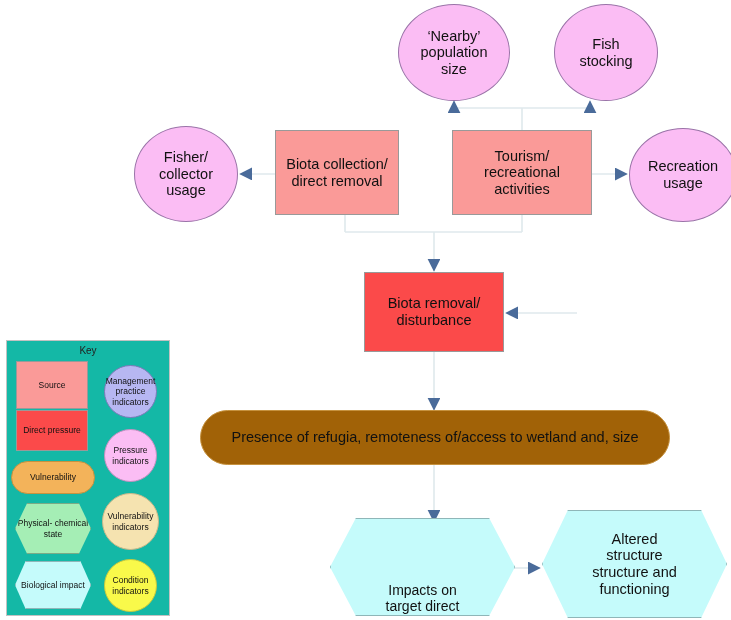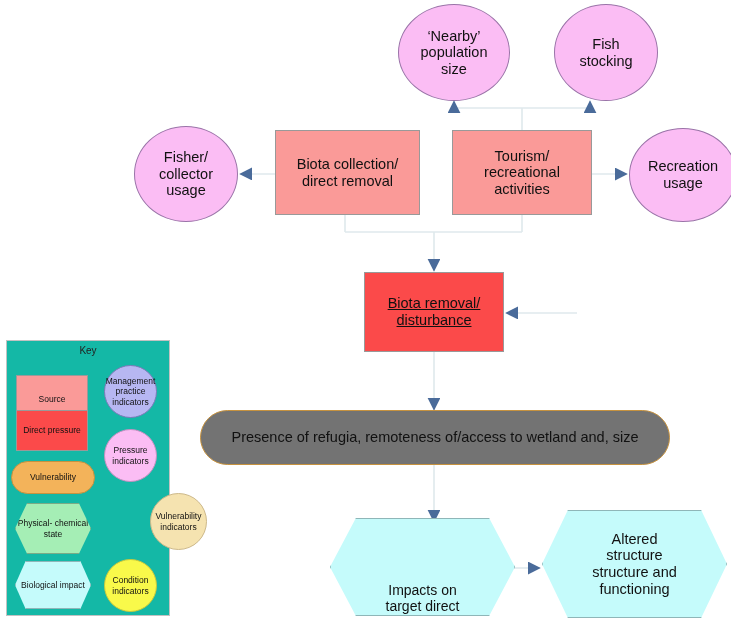--- a/index.html
+++ b/index.html
@@ -157,44 +157,44 @@
     </span>
   </div>
 
   <div class="node ellipse pink-ellipse" style="left:629px; top:128px; width:108px; height:94px; font-size:14.5px;">
     <span>
       <span>Recreation</span>
       <span>usage</span>
     </span>
   </div>
 
-  <div class="node rect source-box" style="left:275px; top:130px; width:145px; height:85px; font-size:14.5px;">
+  <div class="node rect source-box" style="left:275px; top:130px; width:124px; height:85px; font-size:14.5px;">
     <span>
       <span>Biota collection/</span>
       <span>direct removal</span>
     </span>
   </div>
 
   <div class="node rect source-box" style="left:452px; top:130px; width:140px; height:85px; font-size:14.5px;">
     <span>
       <span>Tourism/</span>
       <span>recreational</span>
       <span>activities</span>
     </span>
   </div>
 
-  <div class="node rect pressure-box" style="left:364px; top:272px; width:140px; height:80px; font-size:14.5px;text-decoration:underline;">
+  <div class="node rect pressure-box" style="left:364px; top:272px; width:140px; height:80px; font-size:14.5px;">
     <span>
       <span>Biota removal/</span>
       <span>disturbance</span>
     </span>
   </div>
 
 
-  <div class="node" style="left:200px; top:410px; width:470px; height:55px; background:#737373; border:1px solid #c6923f; border-radius:28px; font-size:14.5px;">
+  <div class="node" style="left:200px; top:410px; width:470px; height:55px; background:#a16207; border:1px solid #c6923f; border-radius:28px; font-size:14.5px;">
     <span>
       <span>Presence of refugia, remoteness of/access to wetland and, size</span>
     </span>
   </div>
 
   <div class="node hexagon" style="left:330px; top:518px; width:185px; height:98px; font-size:14px;align-items:flex-end;">
     <span>
       <span>Impacts on</span>
       <span>target direct</span>
     </span>
@@ -205,21 +205,21 @@
       <span>Altered</span>
       <span>structure</span>
       <span>structure and</span>
       <span>functioning</span>
     </span>
   </div>
 
   <div id="key-panel">
     <div id="key-title">Key</div>
 
-    <div class="key-item" style="left:9px; top:20px; width:72px; height:48px; background:#fa9a98; border:1px solid #999;margin-top:14px;">
+    <div class="key-item" style="left:9px; top:20px; width:72px; height:48px; background:#fa9a98; border:1px solid #999;">
       <span>Source</span>
     </div>
 
     <div class="key-item" style="left:9px; top:69px; width:72px; height:41px; background:#fb4a4a; border:1px solid #999;">
       <span>Direct pressure</span>
     </div>
 
     <div class="key-item" style="left:4px; top:120px; width:84px; height:33px; background:#f3b35a; border:1px solid #c6923f; border-radius:17px;">
       <span>Vulnerability</span>
     </div>
@@ -247,21 +247,21 @@
       </span>
     </div>
 
     <div class="key-item" style="left:97px; top:88px; width:53px; height:53px; background:#fbbdf4; border:1px solid #c58fc0; border-radius:50%;">
       <span>
         <span>Pressure</span>
         <span>indicators</span>
       </span>
     </div>
 
-    <div class="key-item" style="left:95px; top:152px; width:57px; height:57px; background:#f5e3b0; border:1px solid #cdb98a; border-radius:50%;margin-left:48px;">
+    <div class="key-item" style="left:95px; top:152px; width:57px; height:57px; background:#f5e3b0; border:1px solid #cdb98a; border-radius:50%;">
       <span>
         <span>Vulnerability</span>
         <span>indicators</span>
       </span>
     </div>
 
     <div class="key-item" style="left:97px; top:218px; width:53px; height:53px; background:#f9f94a; border:1px solid #c9c93c; border-radius:50%;">
       <span>
         <span>Condition</span>
         <span>indicators</span>

